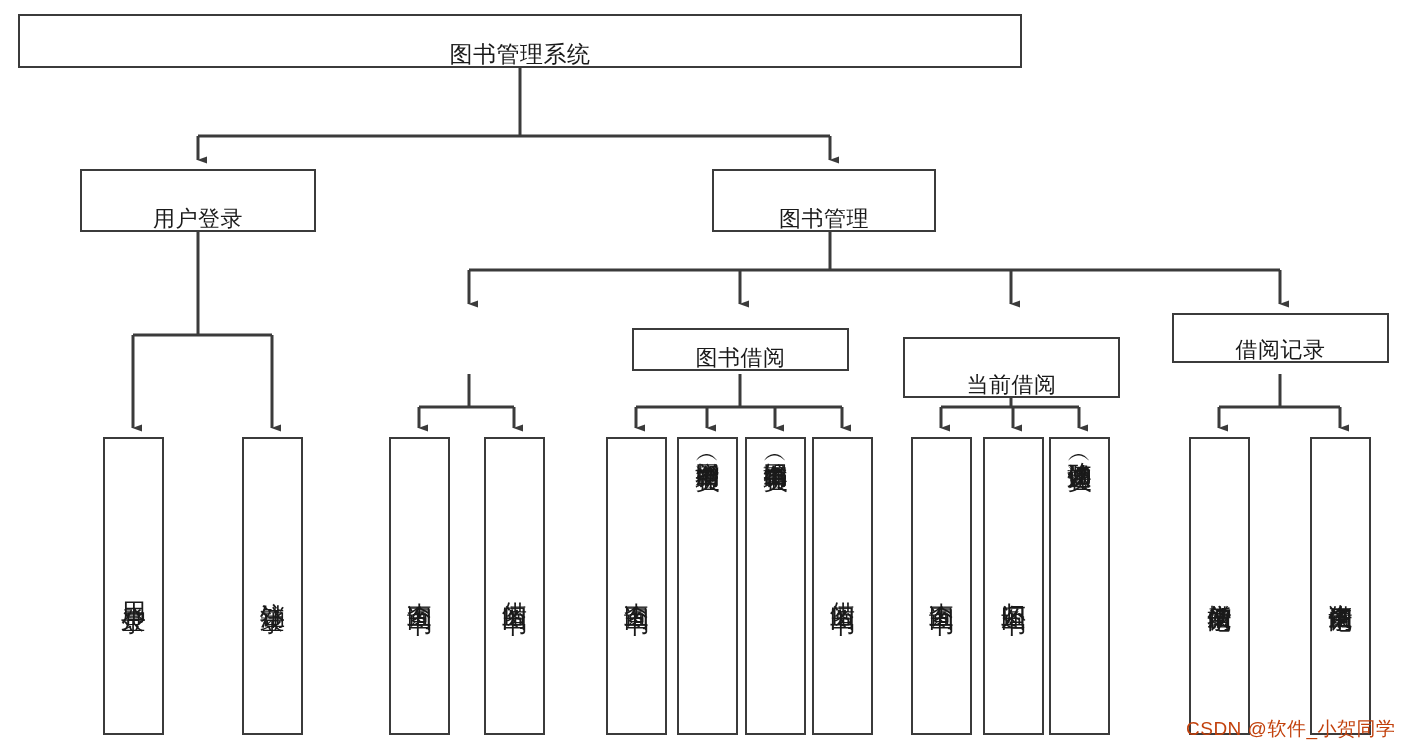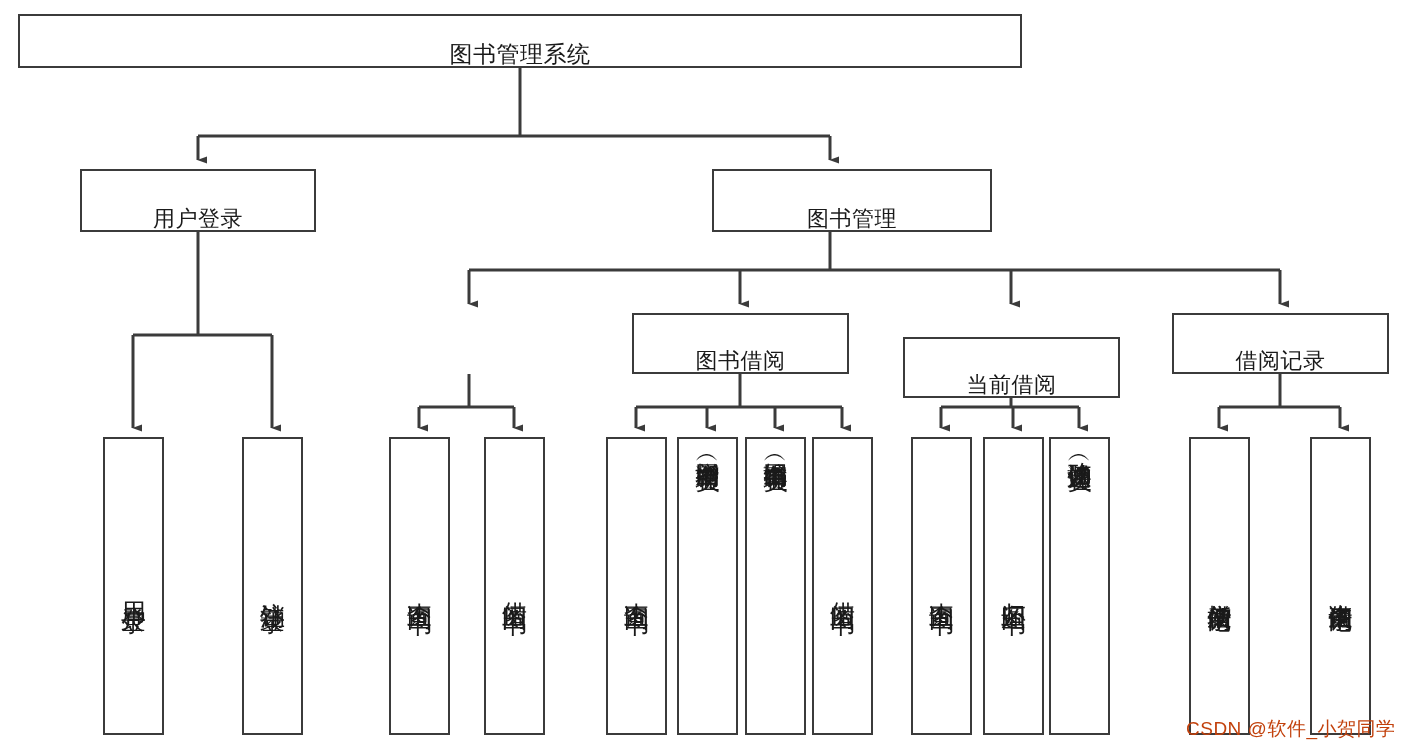--- a/index.html
+++ b/index.html
@@ -144,31 +144,31 @@
     </g>
   </svg>
 
   <div class="node h root" style="left:18px; top:14px; width:1004px; height:54px;">
     <span class="lbl">图书管理系统</span>
   </div>
 
   <div class="node h" style="left:80px; top:169px; width:236px; height:63px;">
     <span class="lbl">用户登录</span>
   </div>
-  <div class="node h" style="left:712px; top:169px; width:280px; height:63px;">
+  <div class="node h" style="left:712px; top:169px; width:224px; height:63px;">
     <span class="lbl">图书管理</span>
   </div>
 
-  <div class="node h" style="left:632px; top:313px; width:217px; height:61px;">
+  <div class="node h" style="left:632px; top:328px; width:217px; height:43px;">
     <span class="lbl">图书借阅</span>
   </div>
   <div class="node h" style="left:903px; top:313px; width:217px; height:61px;margin-top:24px;">
     <span class="lbl">当前借阅</span>
   </div>
-  <div class="node h" style="left:1172px; top:313px; width:217px; height:61px;">
+  <div class="node h" style="left:1172px; top:313px; width:217px; height:50px;">
     <span class="lbl">借阅记录</span>
   </div>
 
   <div class="node v" style="left:103px; top:437px; width:61px; height:298px; align-items:center;">
     <span class="lbl">用户登录</span>
   </div>
   <div class="node v" style="left:242px; top:437px; width:61px; height:298px; align-items:center;">
     <span class="lbl">注销登录</span>
   </div>
 

